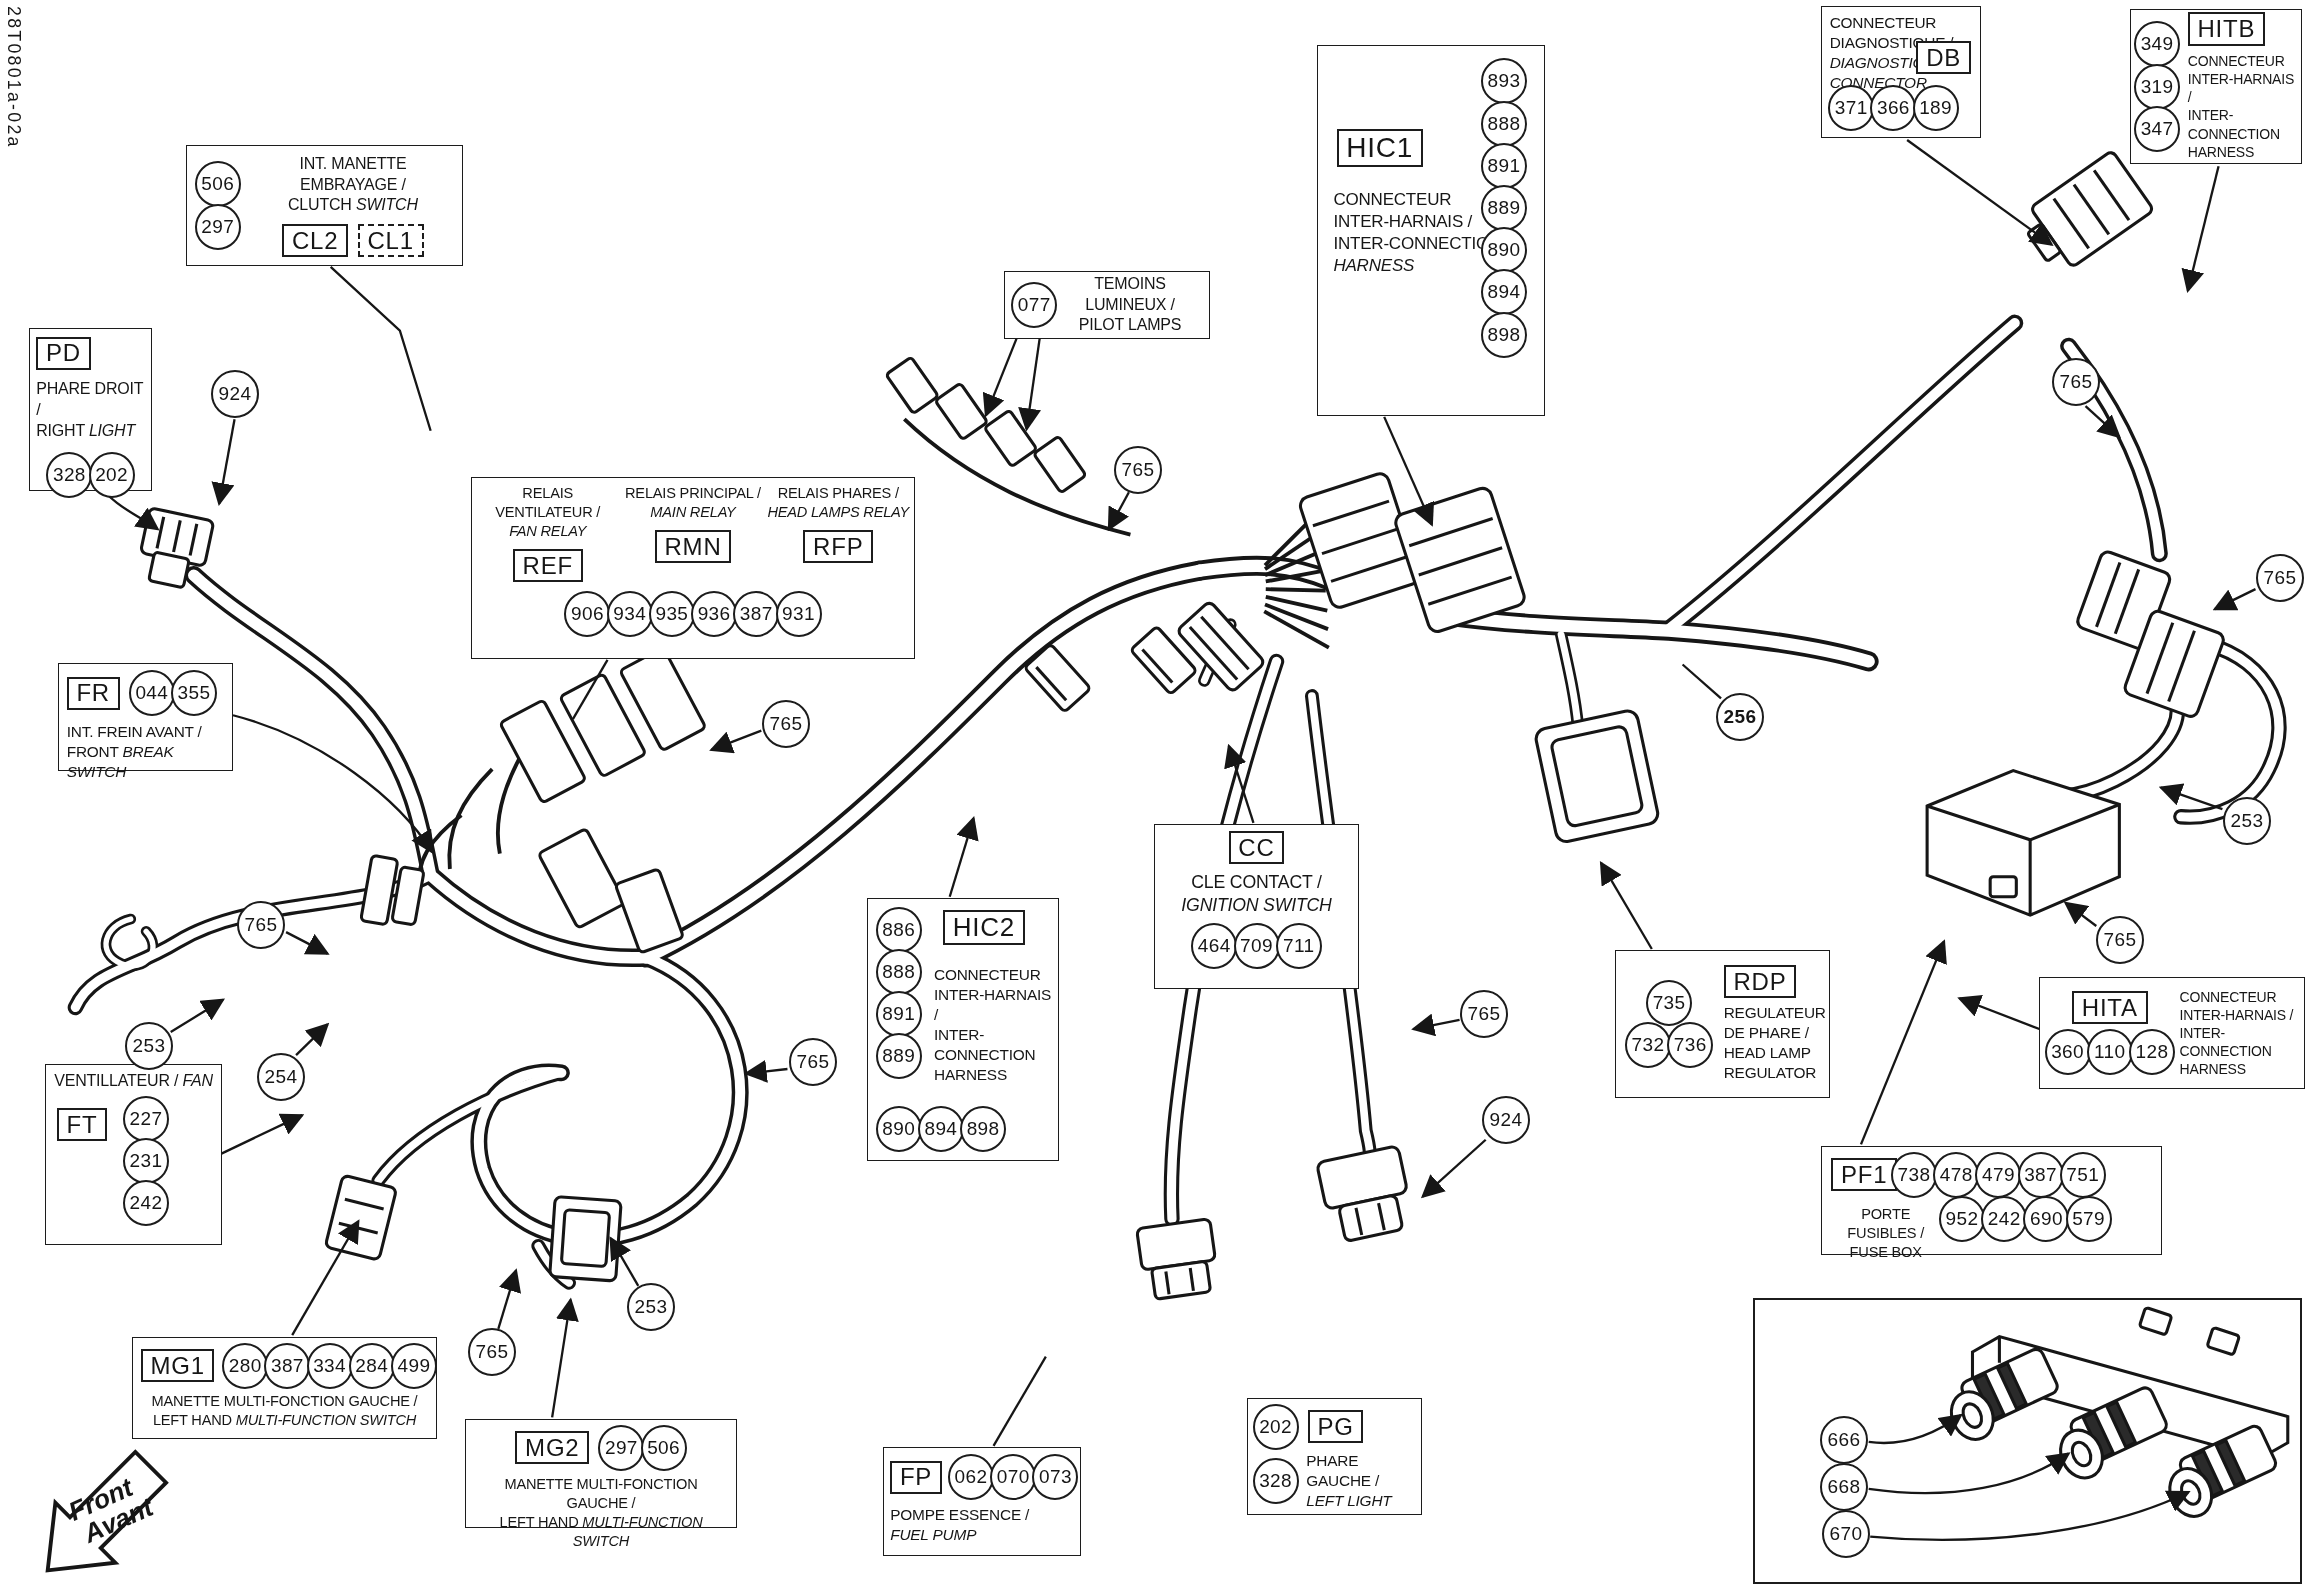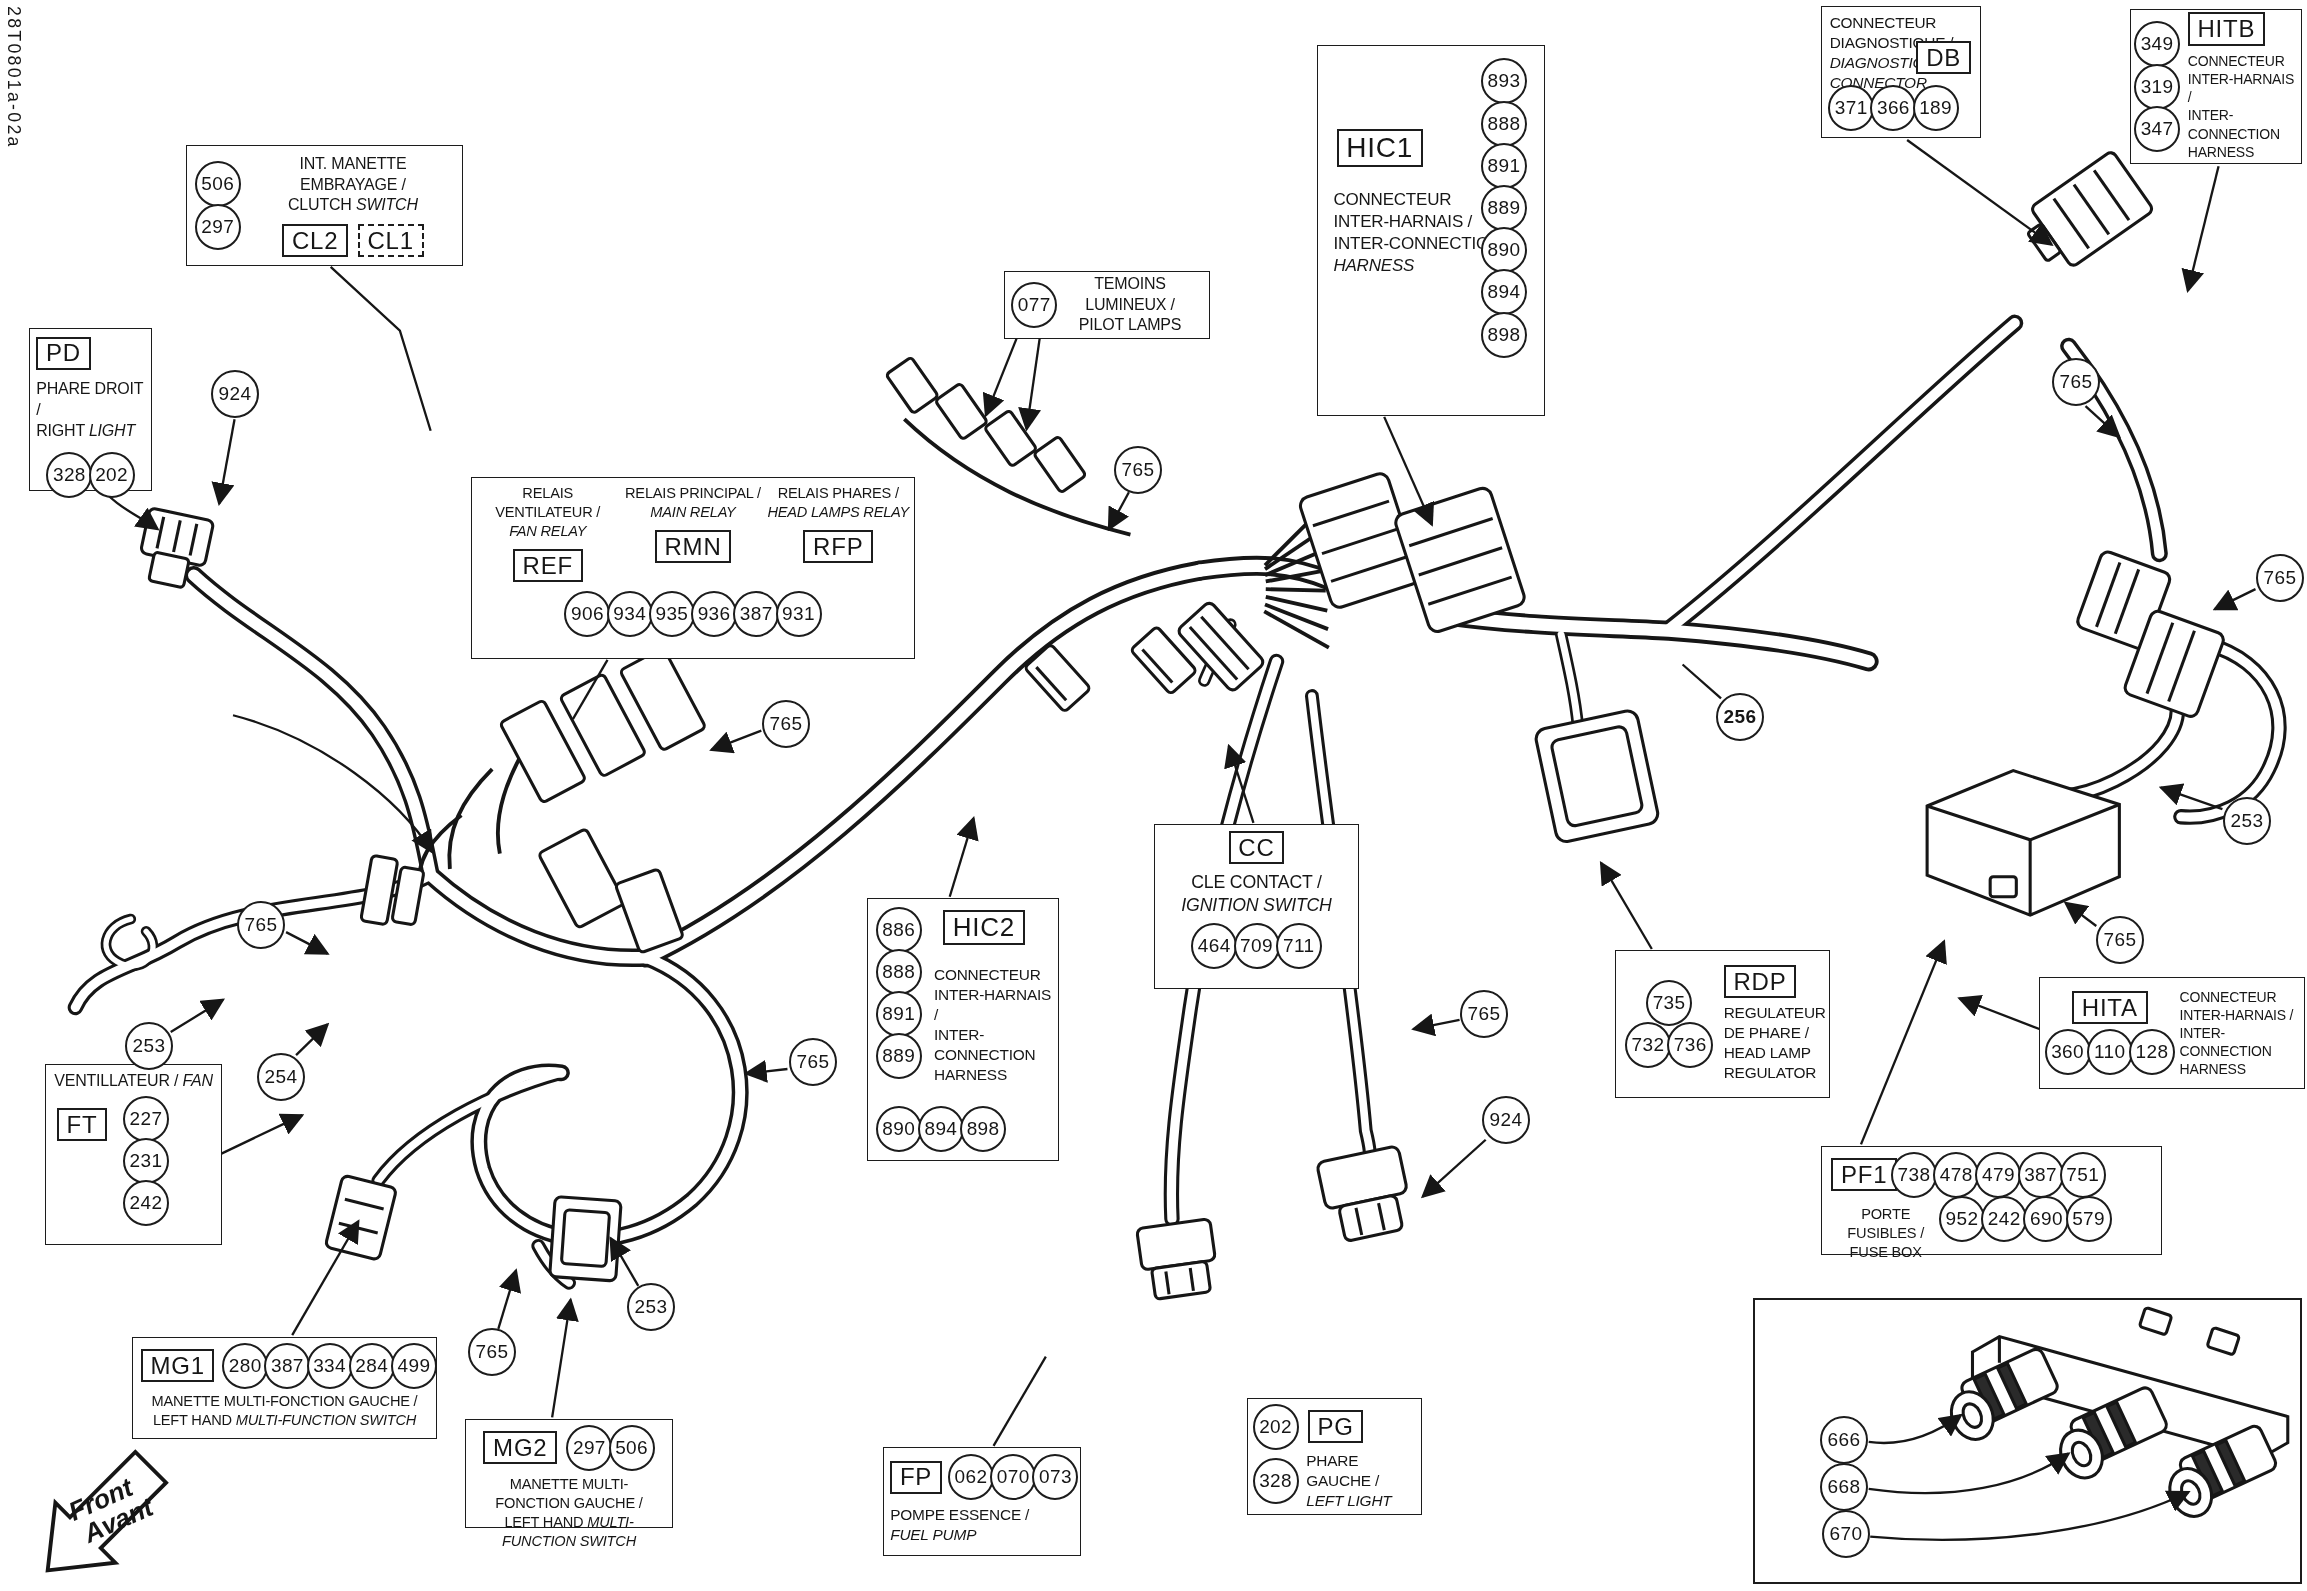--- a/index.html
+++ b/index.html
@@ -29,21 +29,21 @@
   .bx-db{left:1821px;top:6.2px;width:160px;height:132px;padding:6.2px 7.7px;}
   .bx-hitb{left:2130px;top:9.2px;width:172px;height:155px;display:flex;align-items:center;padding:3.1px;}
   .bx-fr{left:58px;top:663px;width:175px;height:108px;padding:6.2px 7.7px;}
   .bx-hic2{left:867px;top:898px;width:192px;height:263px;}
   .bx-cc{left:1154px;top:824px;width:205px;height:165px;text-align:center;padding:6.2px;}
   .bx-rdp{left:1615px;top:950px;width:215px;height:148px;display:flex;align-items:center;padding:3.1px;}
   .bx-hita{left:2039px;top:977px;width:266px;height:112px;display:flex;align-items:center;padding:4.6px;}
   .bx-pf1{left:1821px;top:1146px;width:341px;height:109px;}
   .bx-ft{left:45px;top:1064px;width:177px;height:181px;padding:6.2px;}
   .bx-mg1{left:132px;top:1337px;width:305px;height:102px;padding:4.6px 7.7px;}
-  .bx-mg2{left:465px;top:1419px;width:208px;height:109px;padding:4.6px 7.7px;}
+  .bx-mg2{left:465px;top:1419px;width:272px;height:109px;padding:4.6px 7.7px;}
   .bx-fp{left:883px;top:1447px;width:198px;height:109px;padding:6.2px;}
   .bx-pg{left:1247px;top:1398px;width:175px;height:117px;padding:4.6px;}
   .bx-inset{left:1753px;top:1298px;width:549px;height:286px;border-width:2.3px;background:transparent;z-index:2;}
   .front-arrow-label{font-weight:bold;font-style:italic;font-size:34px;}
 </style>
 </head>
 <body>
 
 <div id="diagram">
 
@@ -421,20 +421,33 @@
       <span class="tag">HITB</span>
       <div class="txt" style="text-align:left;font-size:14px;margin-top:6.2px;">
         <span>CONNECTEUR</span><br>
         <span>INTER-HARNAIS /</span><br>
         <span>INTER-CONNECTION</span><br>
         <span>HARNESS</span>
       </div>
     </div>
   </div>
 
+  <div class="lbox bx-fr">
+    <div style="display:flex;align-items:center;">
+      <span class="tag">FR</span>
+      <div class="crow" style="margin-left:9.2px;">
+        <span class="circ">044</span>
+        <span class="circ">355</span>
+      </div>
+    </div>
+    <div class="txt" style="text-align:left;margin-top:6.2px;font-size:15.4px;">
+      <span>INT. FREIN AVANT /</span><br>
+      <span>FRONT </span><i class="it">BREAK SWITCH</i>
+    </div>
+  </div>
 
   <div class="lbox bx-hic2">
     <div class="ccol" style="position:absolute;left:7.7px;top:7.7px;">
       <span class="circ">886</span>
       <span class="circ">888</span>
       <span class="circ">891</span>
       <span class="circ">889</span>
     </div>
     <span class="tag" style="position:absolute;left:66px;top:10.8px;font-size:26px;margin-left:9px;">HIC2</span>
     <div class="txt" style="position:absolute;left:66px;top:66px;text-align:left;font-size:15.4px;">

